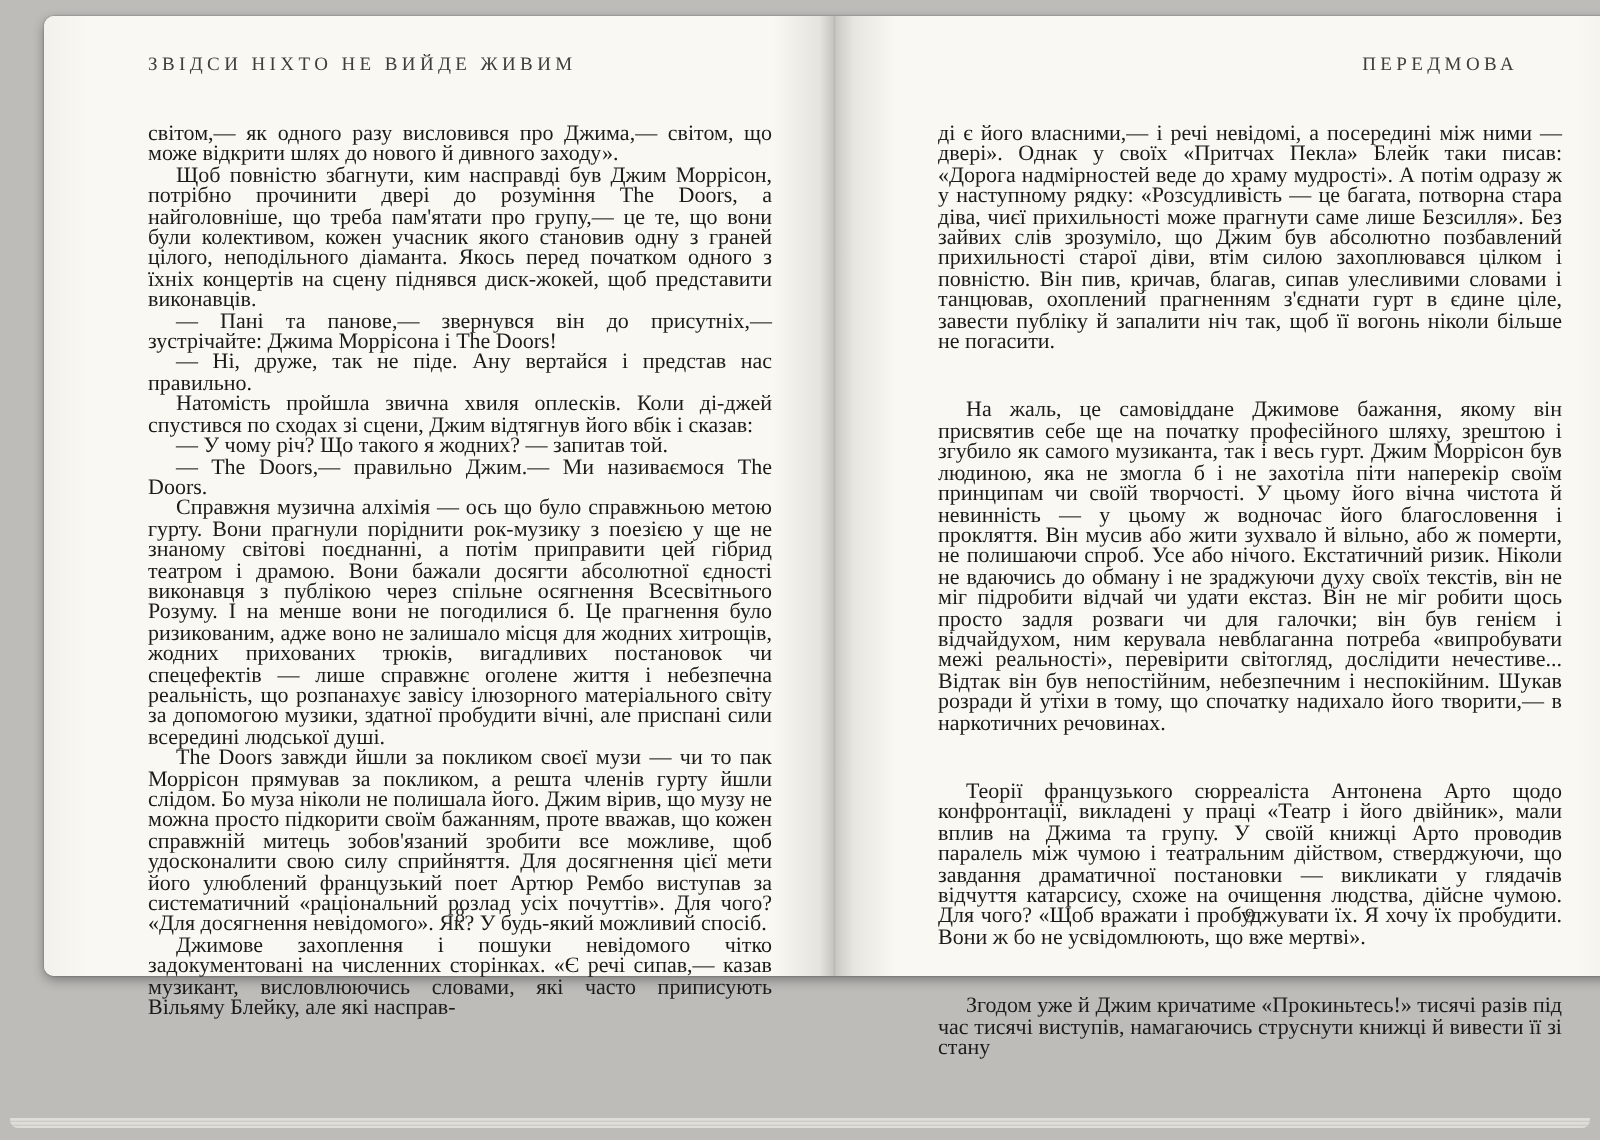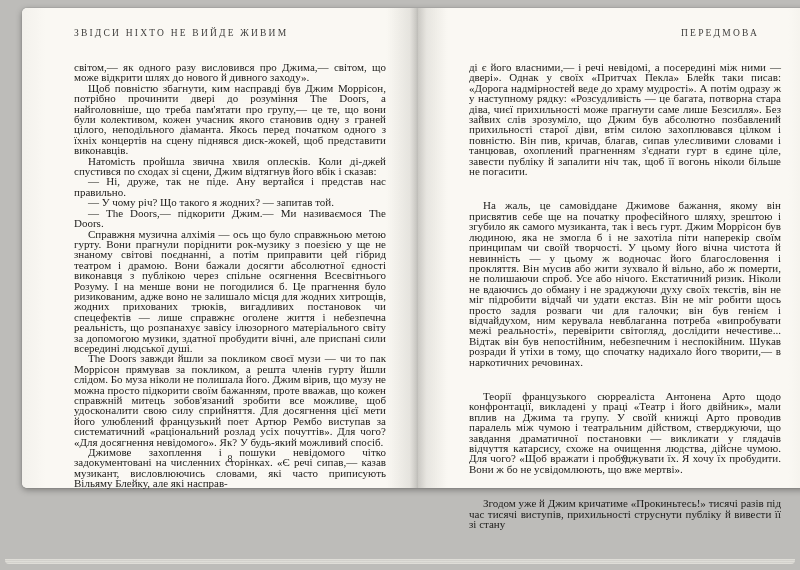--- a/index.html
+++ b/index.html
@@ -76,38 +76,39 @@
 </head>
 <body>
 
 <div class="spread">
 
   <div class="page left">
     <div class="running-head rh-left">ЗВІДСИ НІХТО НЕ ВИЙДЕ ЖИВИМ</div>
     <div class="text-block">
         <p class="para cont">світом,— як одного разу висловився про Джима,— світом, що може відкрити шлях до нового й дивного заходу».</p>
         <p class="para">Щоб повністю збагнути, ким насправді був Джим Моррісон, потрібно прочинити двері до розуміння The Doors, а найголовніше, що треба пам'ятати про групу,— це те, що вони були колективом, кожен учасник якого становив одну з граней цілого, неподільного діаманта. Якось перед початком одного з їхніх концертів на сцену піднявся диск-жокей, щоб представити виконавців.</p>
+        <p class="para">— Пані та панове,— звернувся він до присутніх,— зустрічайте: Джима Моррісона і The Doors!</p>
+        <p class="para">— Ні, друже, так не піде. Ану вертайся і представ нас правильно.</p>
         <p class="para">Натомість пройшла звична хвиля оплесків. Коли ді-джей спустився по сходах зі сцени, Джим відтягнув його вбік і сказав:</p>
-        <p class="para">— Ні, друже, так не піде. Ану вертайся і представ нас правильно.</p>
         <p class="para">— У чому річ? Що такого я жодних? — запитав той.</p>
-        <p class="para">— The Doors,— підкорити Джим.— Ми називаємося The Doors.</p>
+        <p class="para">— The Doors,— правильно Джим.— Ми називаємося The Doors.</p>
         <p class="para">Справжня музична алхімія — ось що було справжньою метою гурту. Вони прагнули поріднити рок-музику з поезією у ще не знаному світові поєднанні, а потім приправити цей гібрид театром і драмою. Вони бажали досягти абсолютної єдності виконавця з публікою через спільне осягнення Всесвітнього Розуму. І на менше вони не погодилися б. Це прагнення було ризикованим, адже воно не залишало місця для жодних хитрощів, жодних прихованих трюків, вигадливих постановок чи спецефектів — лише справжнє оголене життя і небезпечна реальність, що розпанахує завісу ілюзорного матеріального світу за допомогою музики, здатної пробудити вічні, але приспані сили всередині людської душі.</p>
         <p class="para">The Doors завжди йшли за покликом своєї музи — чи то пак Моррісон прямував за покликом, а решта членів гурту йшли слідом. Бо муза ніколи не полишала його. Джим вірив, що музу не можна просто підкорити своїм бажанням, проте вважав, що кожен справжній митець зобов'язаний зробити все можливе, щоб удосконалити свою силу сприйняття. Для досягнення цієї мети його улюблений французький поет Артюр Рембо виступав за систематичний «раціональний розлад усіх почуттів». Для чого? «Для досягнення невідомого». Як? У будь-який можливий спосіб.</p>
         <p class="para">Джимове захоплення і пошуки невідомого чітко задокументовані на численних сторінках. «Є речі сипав,— казав музикант, висловлюючись словами, які часто приписують Вільяму Блейку, але які насправ-</p>
       </div>
     <div class="page-num">8</div>
   </div>
 
   <div class="page right">
     <div class="running-head rh-right">ПЕРЕДМОВА</div>
     <div class="text-block">
         <p class="para cont">ді є його власними,— і речі невідомі, а посередині між ними — двері». Однак у своїх «Притчах Пекла» Блейк таки писав: «Дорога надмірностей веде до храму мудрості». А потім одразу ж у наступному рядку: «Розсудливість — це багата, потворна стара діва, чиєї прихильності може прагнути саме лише Безсилля». Без зайвих слів зрозуміло, що Джим був абсолютно позбавлений прихильності старої діви, втім силою захоплювався цілком і повністю. Він пив, кричав, благав, сипав улесливими словами і танцював, охоплений прагненням з'єднати гурт в єдине ціле, завести публіку й запалити ніч так, щоб її вогонь ніколи більше не погасити.</p>
         <p class="para spaced">На жаль, це самовіддане Джимове бажання, якому він присвятив себе ще на початку професійного шляху, зрештою і згубило як самого музиканта, так і весь гурт. Джим Моррісон був людиною, яка не змогла б і не захотіла піти наперекір своїм принципам чи своїй творчості. У цьому його вічна чистота й невинність — у цьому ж водночас його благословення і прокляття. Він мусив або жити зухвало й вільно, або ж померти, не полишаючи спроб. Усе або нічого. Екстатичний ризик. Ніколи не вдаючись до обману і не зраджуючи духу своїх текстів, він не міг підробити відчай чи удати екстаз. Він не міг робити щось просто задля розваги чи для галочки; він був генієм і відчайдухом, ним керувала невблаганна потреба «випробувати межі реальності», перевірити світогляд, дослідити нечестиве... Відтак він був непостійним, небезпечним і неспокійним. Шукав розради й утіхи в тому, що спочатку надихало його творити,— в наркотичних речовинах.</p>
         <p class="para spaced">Теорії французького сюрреаліста Антонена Арто щодо конфронтації, викладені у праці «Театр і його двійник», мали вплив на Джима та групу. У своїй книжці Арто проводив паралель між чумою і театральним дійством, стверджуючи, що завдання драматичної постановки — викликати у глядачів відчуття катарсису, схоже на очищення людства, дійсне чумою. Для чого? «Щоб вражати і пробуджувати їх. Я хочу їх пробудити. Вони ж бо не усвідомлюють, що вже мертві».</p>
-        <p class="para spaced">Згодом уже й Джим кричатиме «Прокиньтесь!» тисячі разів під час тисячі виступів, прихильності струснути публіку й вивести її зі стану</p>
+        <p class="para spaced">Згодом уже й Джим кричатиме «Прокиньтесь!» тисячі разів під час тисячі виступів, намагаючись струснути книжці й вивести її зі стану</p>
       </div>
     <div class="page-num">9</div>
   </div>
 
   <div class="gutter"></div>
 </div>
 
 <div class="bottom-edge"></div>
 
 </body></html>

